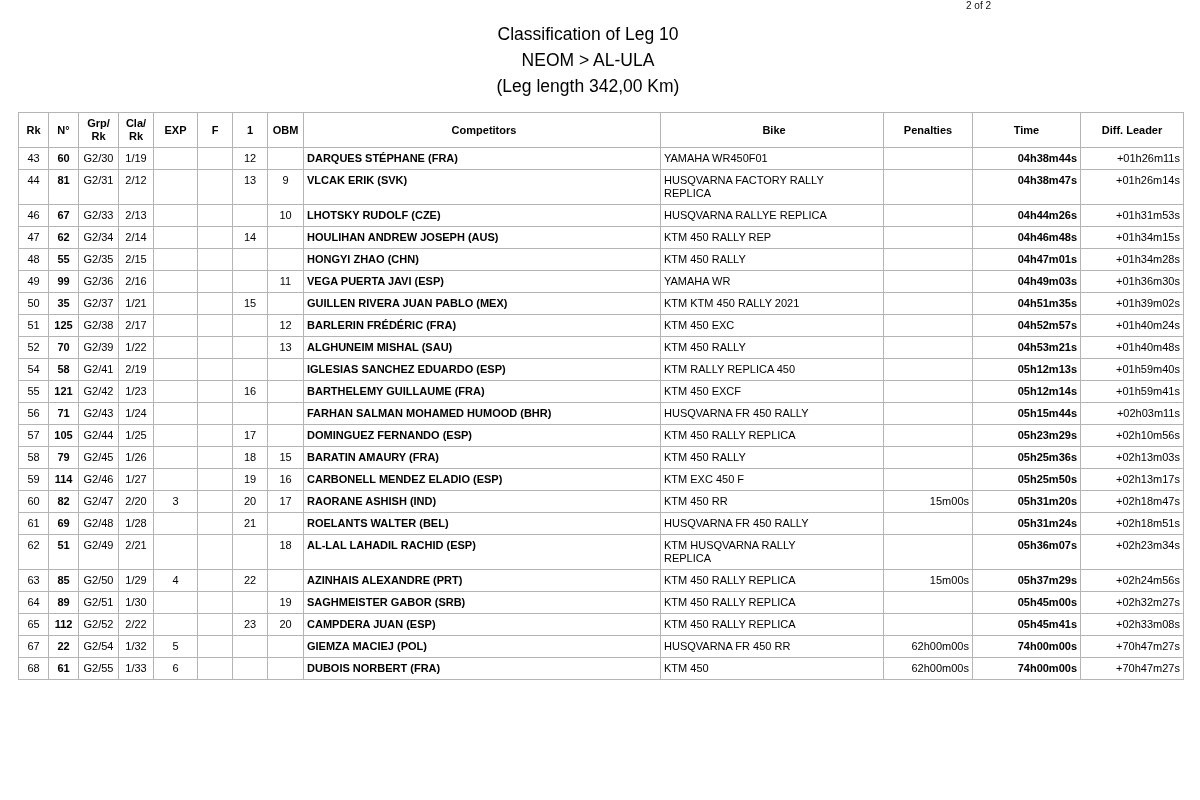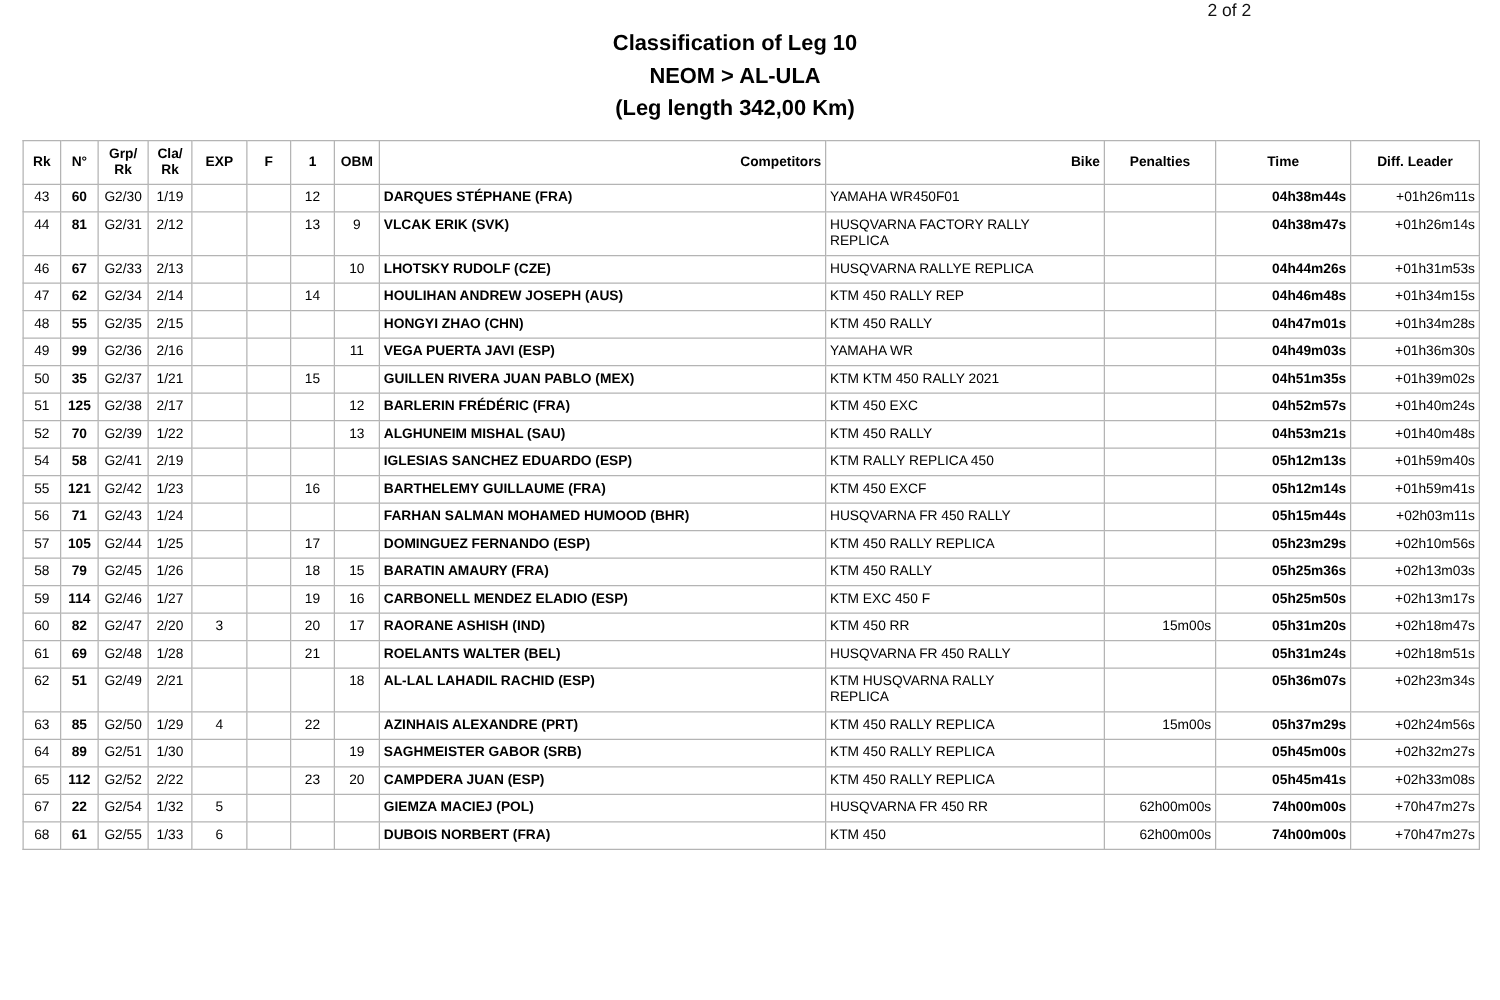--- a/index.html
+++ b/index.html
@@ -1,33 +1,33 @@
 <!DOCTYPE html>
 <html><head>
 <meta charset="utf-8">
 <style>
   * { margin:0; padding:0; box-sizing:border-box; }
   html,body { width:1200px; height:800px; background:#ffffff; overflow:hidden;
               font-family:"Liberation Sans", sans-serif; color:#000; }
   .page { position:relative; width:1200px; height:800px; background:#fff; }
 
-  .page-indicator { position:absolute; left:966px; top:0px; font-size:14px; color:#111; }
+  .page-indicator { position:absolute; left:966px; top:0px; font-size:10px; color:#111; }
 
   .title-block { position:absolute; top:21px; left:0; width:1176px; text-align:center; }
-  .title-block div { font-size:17.5px; font-weight:bold; line-height:26px; }
+  .title-block div { font-size:17.5px; font-weight:normal; line-height:26px; }
 
   table.results { position:absolute; left:18px; top:112px; width:1165px;
                   border-collapse:collapse; table-layout:fixed; }
   table.results th, table.results td {
       border:1px solid #b4b4b4; font-size:11px; vertical-align:top;
       padding:4px 3px; line-height:13px; overflow:hidden;
   }
   table.results th { font-weight:bold; white-space:pre-line; text-align:center;
                      vertical-align:middle; height:35px; padding:2px 3px; }
-  table.results th.l { text-align:right; padding-left:7px; }
+  table.results th.l { text-align:center; padding-left:7px; }
   table.results td { height:22px; }
   td.c { text-align:center; }
   td.l { text-align:left; padding-left:7px; white-space:pre-line; }
   td.r { text-align:right; padding-right:6px; }
   td.bold { font-weight:bold; }
   td.time { padding-right:9px;text-align:right; }
   td.diff { padding-right:4px;margin-top:44px; }
 </style>
 </head>
 <body>

